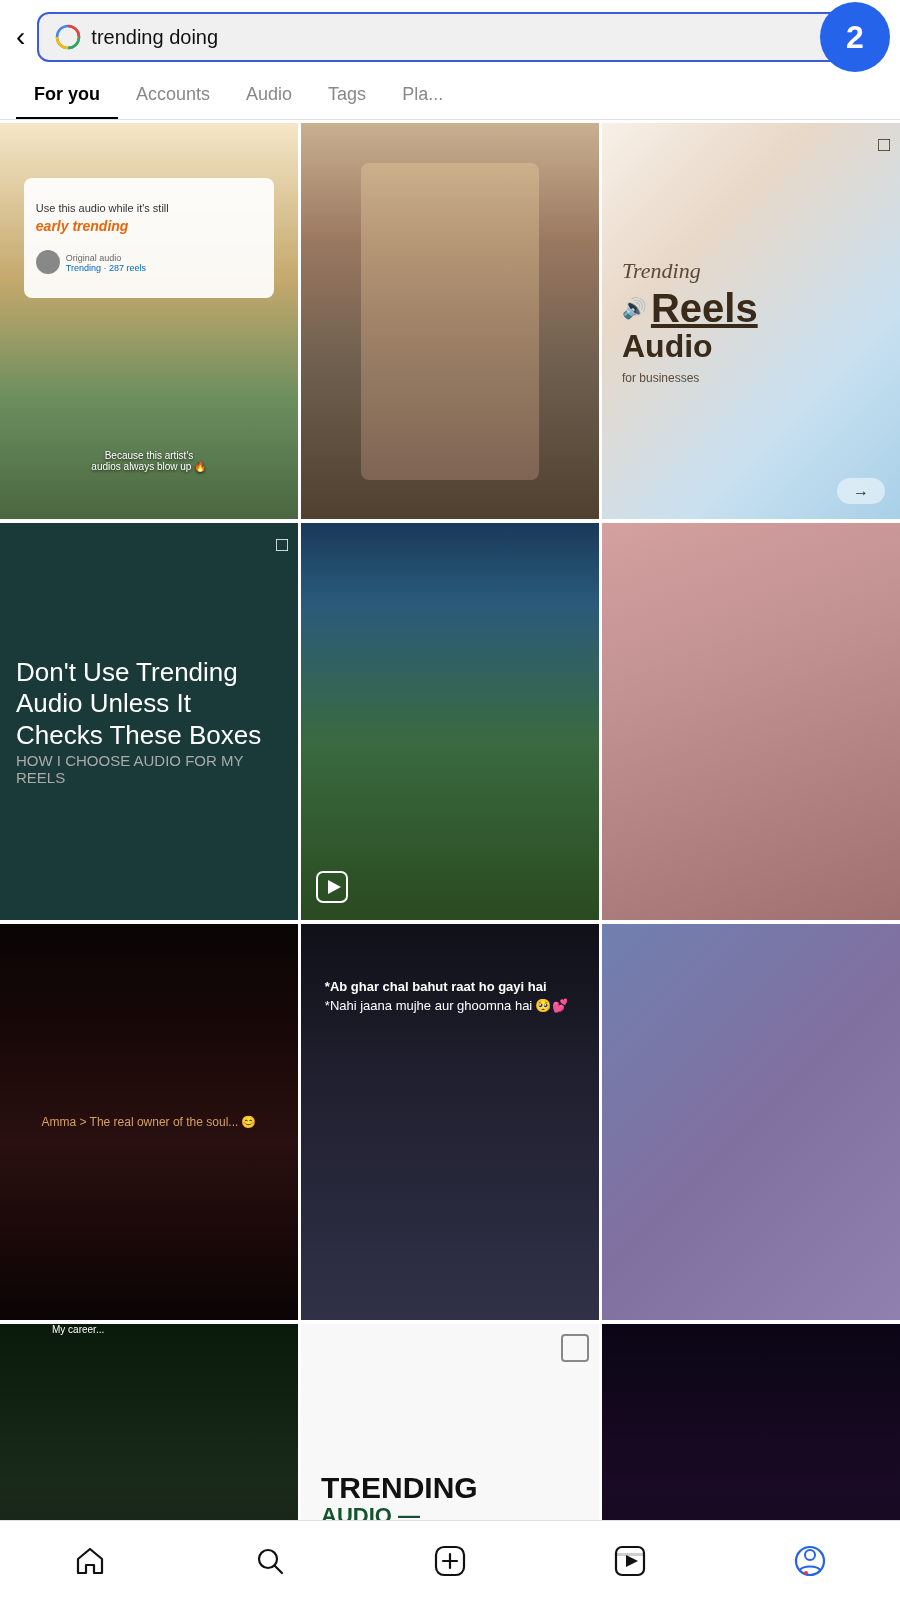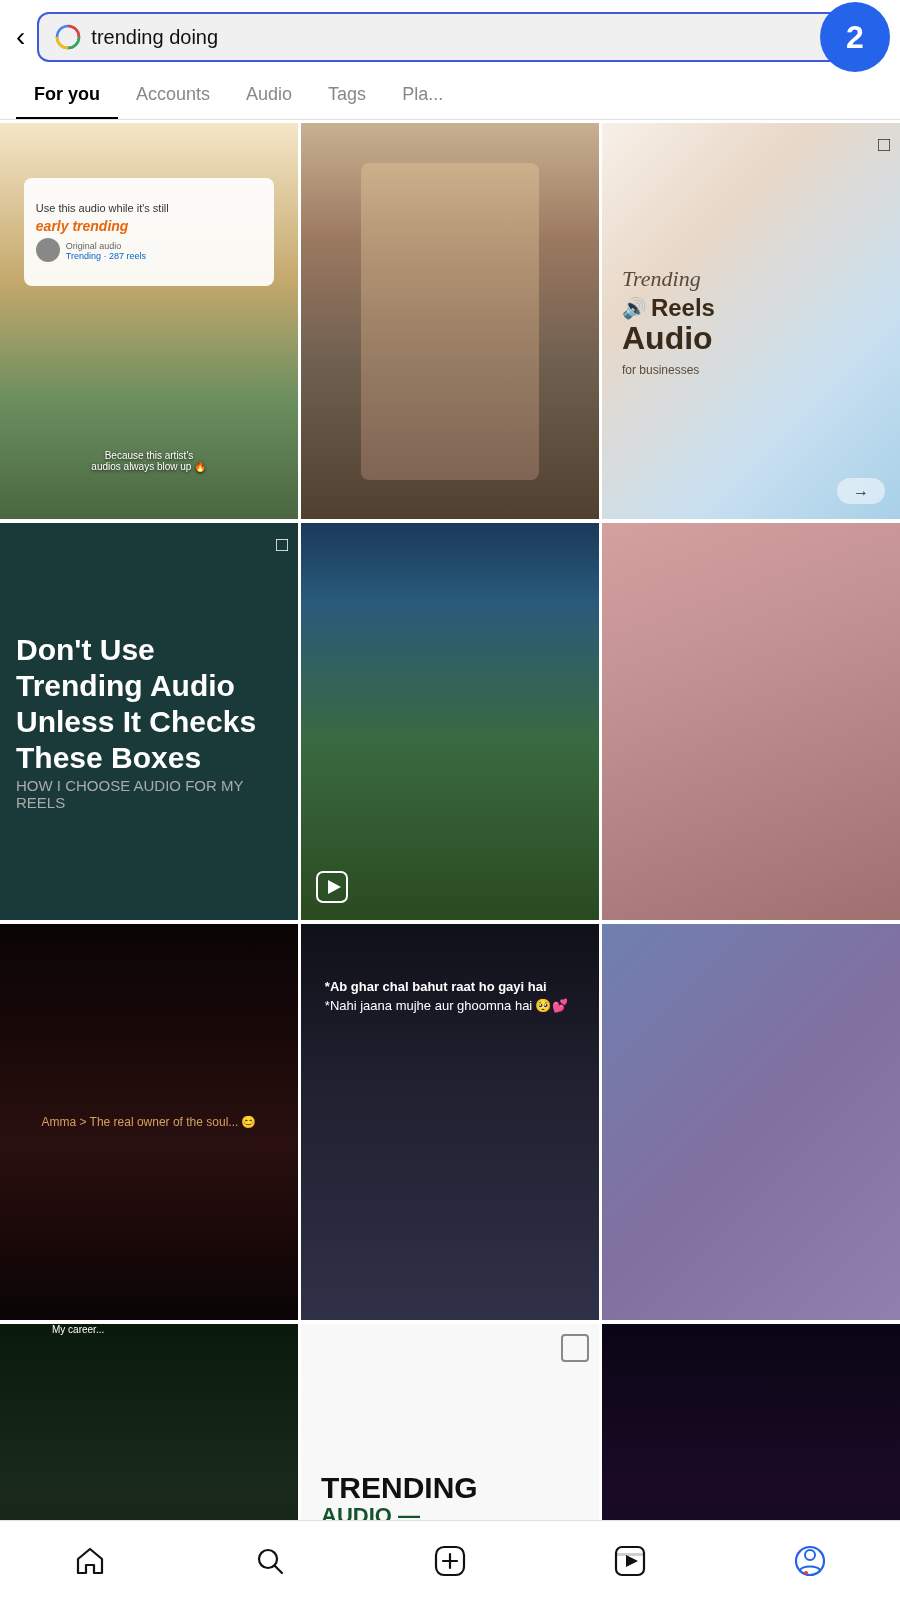--- a/index.html
+++ b/index.html
@@ -138,21 +138,21 @@
     .item3-content {
       display: flex;
       flex-direction: column;
       align-items: flex-start;
       justify-content: center;
       padding: 20px;
       width: 100%;
       height: 100%;
     }
     .trending-script { font-family: Georgia, serif; font-style: italic; font-size: 22px; color: #5a4a3a; margin-bottom: 4px; }
-    .reels-text { font-size: 24px; font-weight: 900; color: #3a2a1a; line-height: 1; }
+    .reels-text { font-size: 40px; font-weight: 900; color: #3a2a1a; line-height: 1; text-decoration: underline; }
     .audio-text { font-size: 32px; font-weight: 900; color: #3a2a1a; }
     .for-business { font-size: 12px; color: #5a4a3a; margin-top: 6px; }
     .speaker-icon { font-size: 20px; color: #5a4a3a; margin-right: 4px; }
     .item3-bookmark {
       position: absolute;
       top: 10px;
       right: 10px;
       font-size: 20px;
       color: #3a2a1a;
     }
@@ -173,21 +173,21 @@
       grid-row: span 1;
     }
     .item4-content {
       padding: 20px 16px;
       width: 100%;
       height: 100%;
       display: flex;
       flex-direction: column;
       justify-content: center;
     }
-    .dont-use-title { font-size: 30px; font-weight: 700; color: #fff; line-height: 1.2; margin-bottom: 1px; }
+    .dont-use-title { font-size: 26px; font-weight: 400; color: #fff; line-height: 1.2; margin-bottom: 1px; }
     .how-i-choose { font-size: 15px; color: #aaa; }
     .item4-bookmark {
       position: absolute;
       top: 10px;
       right: 10px;
       font-size: 20px;
       color: #fff;
     }
 
     
@@ -354,21 +354,21 @@
 </div>
 
 <div class="grid grid-scroll">
 
   <div class="grid-item">
     <div class="item-wrap">
       <div class="item-inner item1">
         <div class="item1-overlay">
           <div class="use-text">Use this audio while it's still</div>
           <div class="early-text">early trending</div>
-          <div style="display:flex;align-items:center;gap:6px;margin-top:4px;">
+          <div style="display:flex;align-items:center;gap:6px;margin-top:16px;">
             <div style="width:24px;height:24px;background:#888;border-radius:50%;"></div>
             <div>
               <div class="original">Original audio</div>
               <div class="trending-tag">Trending · 287 reels</div>
             </div>
           </div>
         </div>
         <div class="item1-bottom">
           <div class="item1-bottom-text">Because this artist's</div>
           <div class="item1-bottom-text">audios always blow up 🔥</div>

